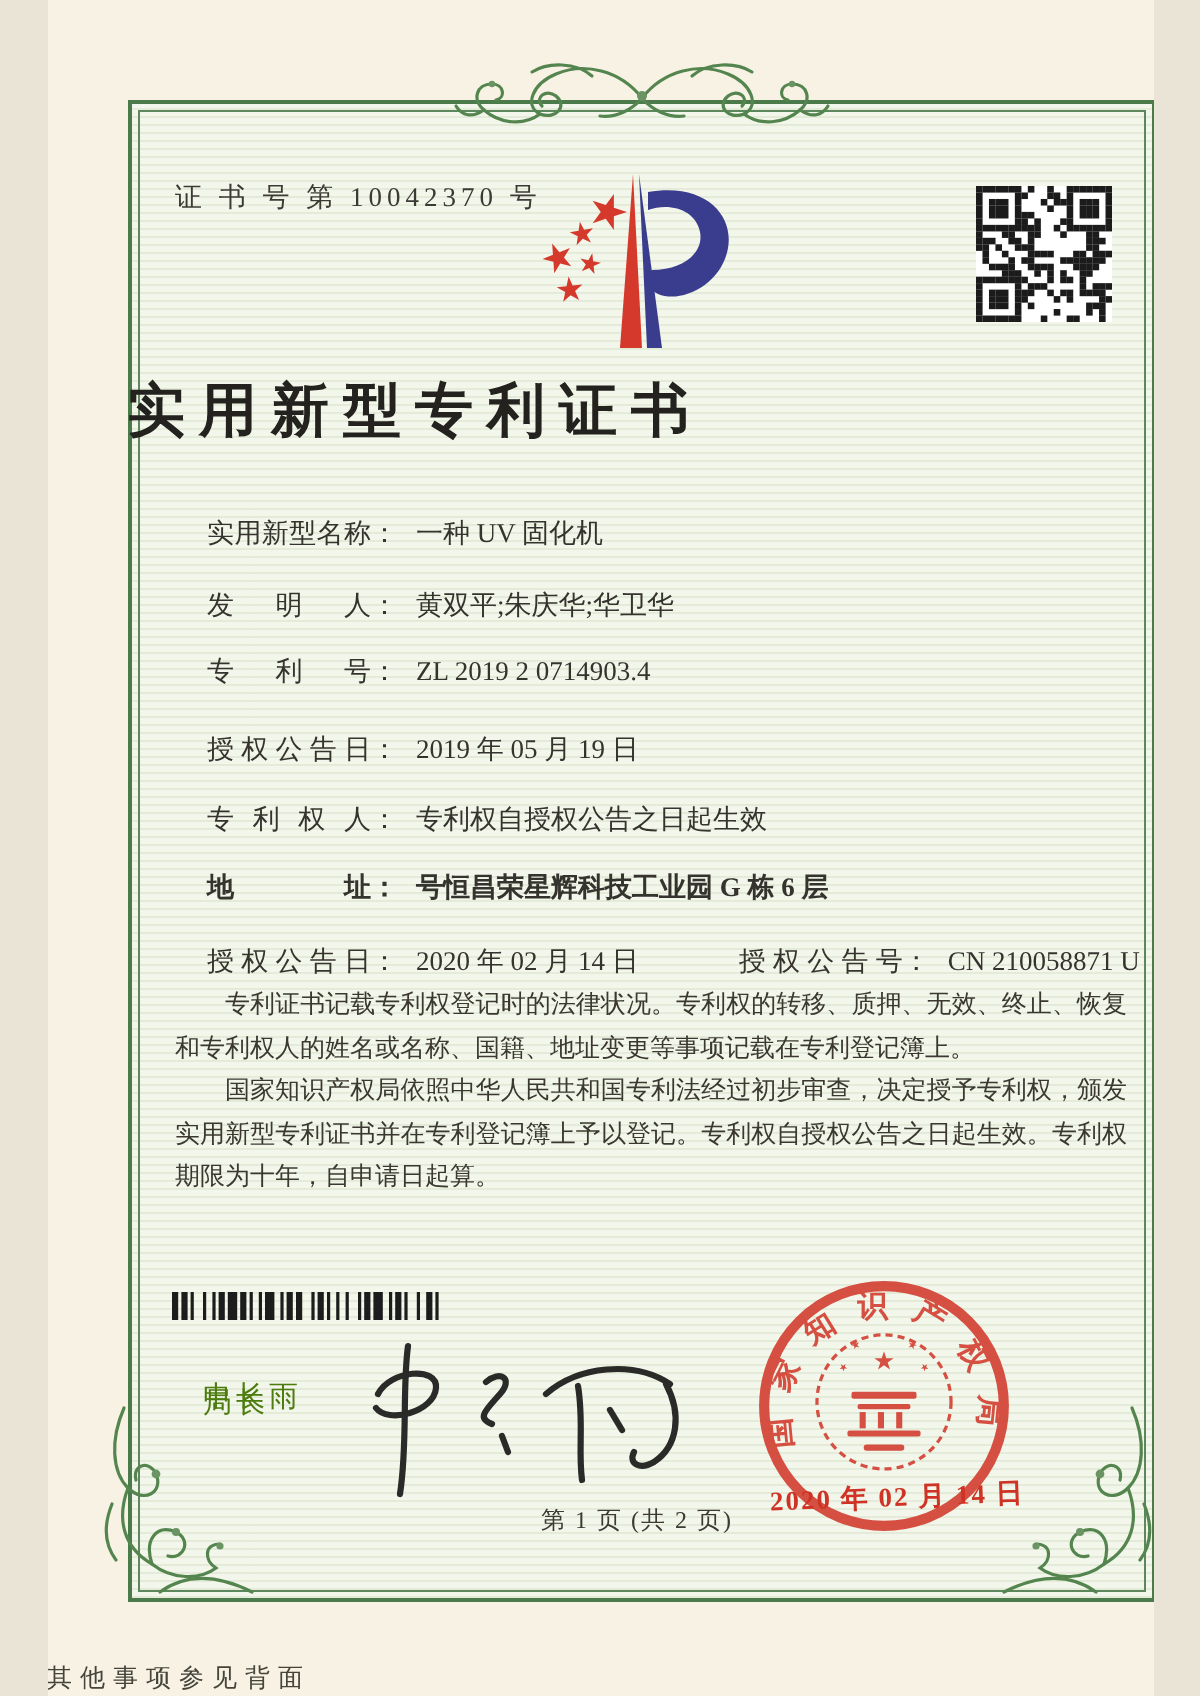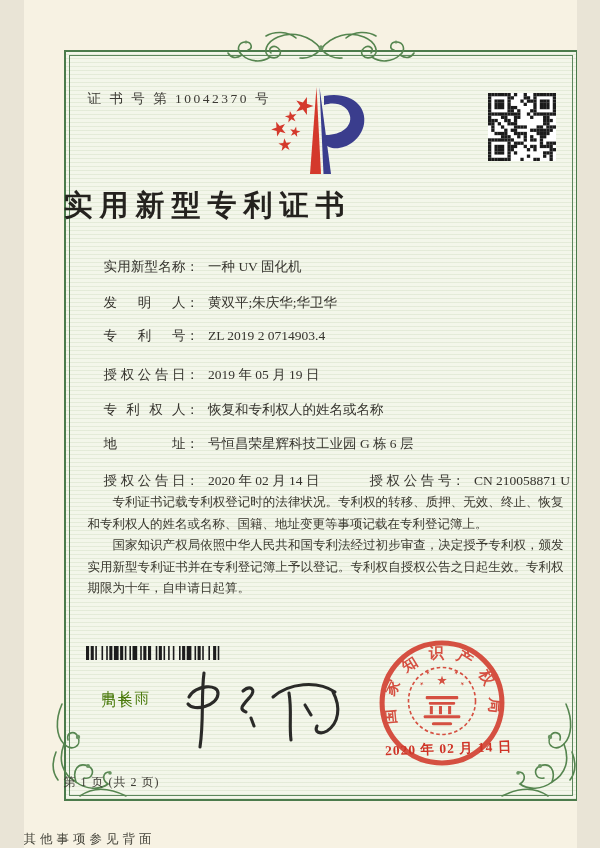--- a/index.html
+++ b/index.html
@@ -10,28 +10,28 @@
          background-image:repeating-linear-gradient(0deg,rgba(125,160,95,0.13) 0px,rgba(125,160,95,0.13) 1px,transparent 1px,transparent 4px);}
   .frame-inner{position:absolute;left:3px;top:3px;right:3px;bottom:3px;border:1px solid #5d875d;}
   .abs{position:absolute;}
   .cert-no{left:64px;top:90px;font-size:13.5px;letter-spacing:2.5px;color:#3c3a34;}
   .title{left:40px;top:186px;width:510px;text-align:left;font-size:29px;font-weight:bold;
          letter-spacing:7px;color:#24221e;}
   .row{left:64px;width:480px;font-size:13.5px;line-height:19px;color:#35332d;white-space:nowrap;}
   .flabel{display:inline-block;width:82px;text-align:justify;text-align-last:justify;vertical-align:top;margin-left:16px;}
   .fcolon{display:inline-block;margin-right:9px;}
   .fvalue{display:inline-block;vertical-align:top;}
-  .addr-wrap{display:flex;}
+  .addr-wrap{display:flex;font-weight:bold;}
   .grant .fvalue.first{min-width:128px;margin-right:14px;}
   .paras{left:64px;top:492px;width:476px;font-size:12.5px;line-height:21.5px;color:#3a382f;text-align:justify;}
   .paras p{margin:0;text-indent:2em;}
   .director{left:78px;font-size:14.5px;letter-spacing:2px;color:#4d7c0f;}
   .seal-date{left:361px;top:740px;font-size:13.5px;font-weight:bold;color:#cf3326;
              letter-spacing:1px;transform:rotate(-2deg);z-index:5;}
-  .footer-page{left:40px;top:774px;width:510px;font-size:12px;letter-spacing:1px;color:#3c3a33;}
+  .footer-page{left:40px;top:752px;width:510px;text-align:center;font-size:12px;letter-spacing:1px;color:#3c3a33;}
   .back-note{left:0;top:807px;width:600px;text-align:left;font-size:12.5px;letter-spacing:4px;color:#45443b;margin-top:24px;}
   svg{display:block;}
   .orn{stroke:#55854f;fill:none;stroke-width:1.6;stroke-linecap:round;}
   .orn-fill{fill:#6a9463;stroke:none;}
 </style>
 </head>
 <body>
 
 <div class="page">
 
@@ -329,21 +329,21 @@
   <div class="abs row" style="top:293px;">
     <span class="flabel">发明人</span><span class="fcolon">：</span><span class="fvalue">黄双平;朱庆华;华卫华</span>
   </div>
   <div class="abs row" style="top:326px;">
     <span class="flabel">专利号</span><span class="fcolon">：</span><span class="fvalue">ZL 2019 2 0714903.4</span>
   </div>
   <div class="abs row" style="top:365px;">
     <span class="flabel">授权公告日</span><span class="fcolon">：</span><span class="fvalue">2019 年 05 月 19 日</span>
   </div>
   <div class="abs row" style="top:400px;">
-    <span class="flabel">专利权人</span><span class="fcolon">：</span><span class="fvalue">恢复和专利权人的姓名或名称</span>
+    <span class="flabel">专利权人</span><span class="fcolon">：</span><span class="fvalue">专利权自授权公告之日起生效</span>
   </div>
 
   <div class="abs row addr-wrap" style="top:434px;white-space:normal;">
     <span class="flabel">地址</span>
       <span class="fcolon">：</span>
     <span class="fvalue">
       <span style="display:block;">号恒昌荣星辉科技工业园 G 栋 6 层</span>
     </span>
   </div>
 

